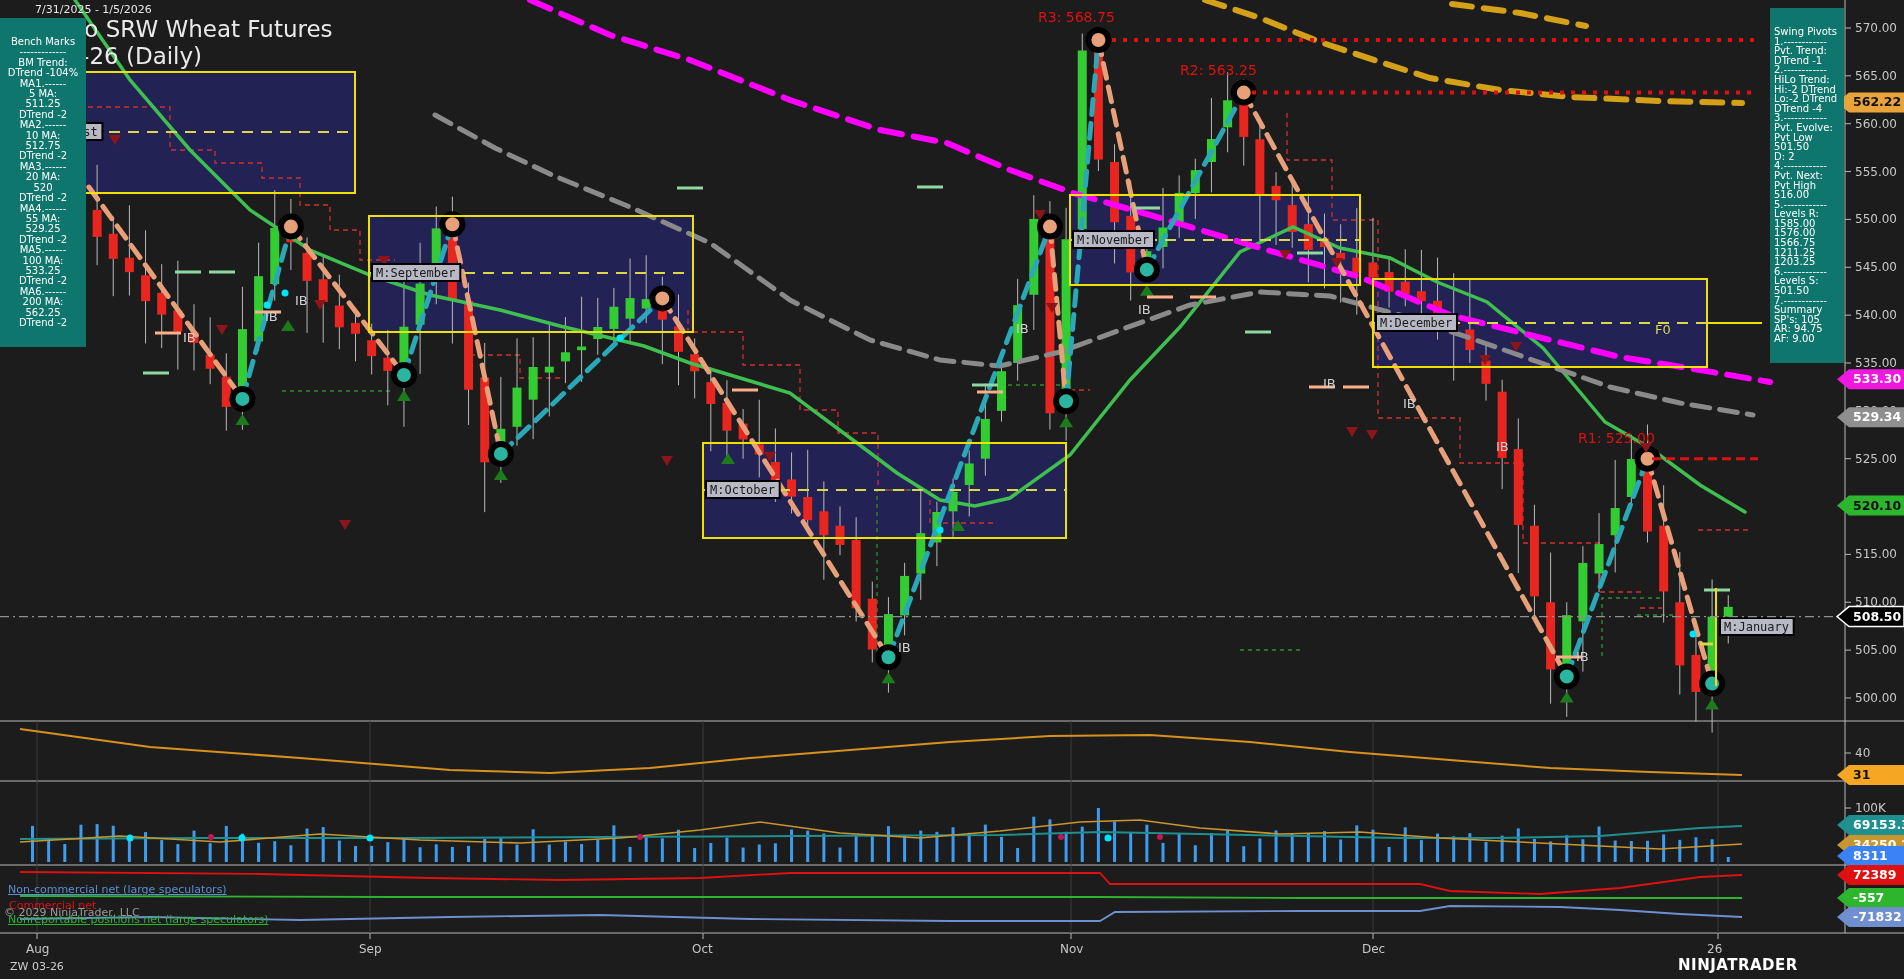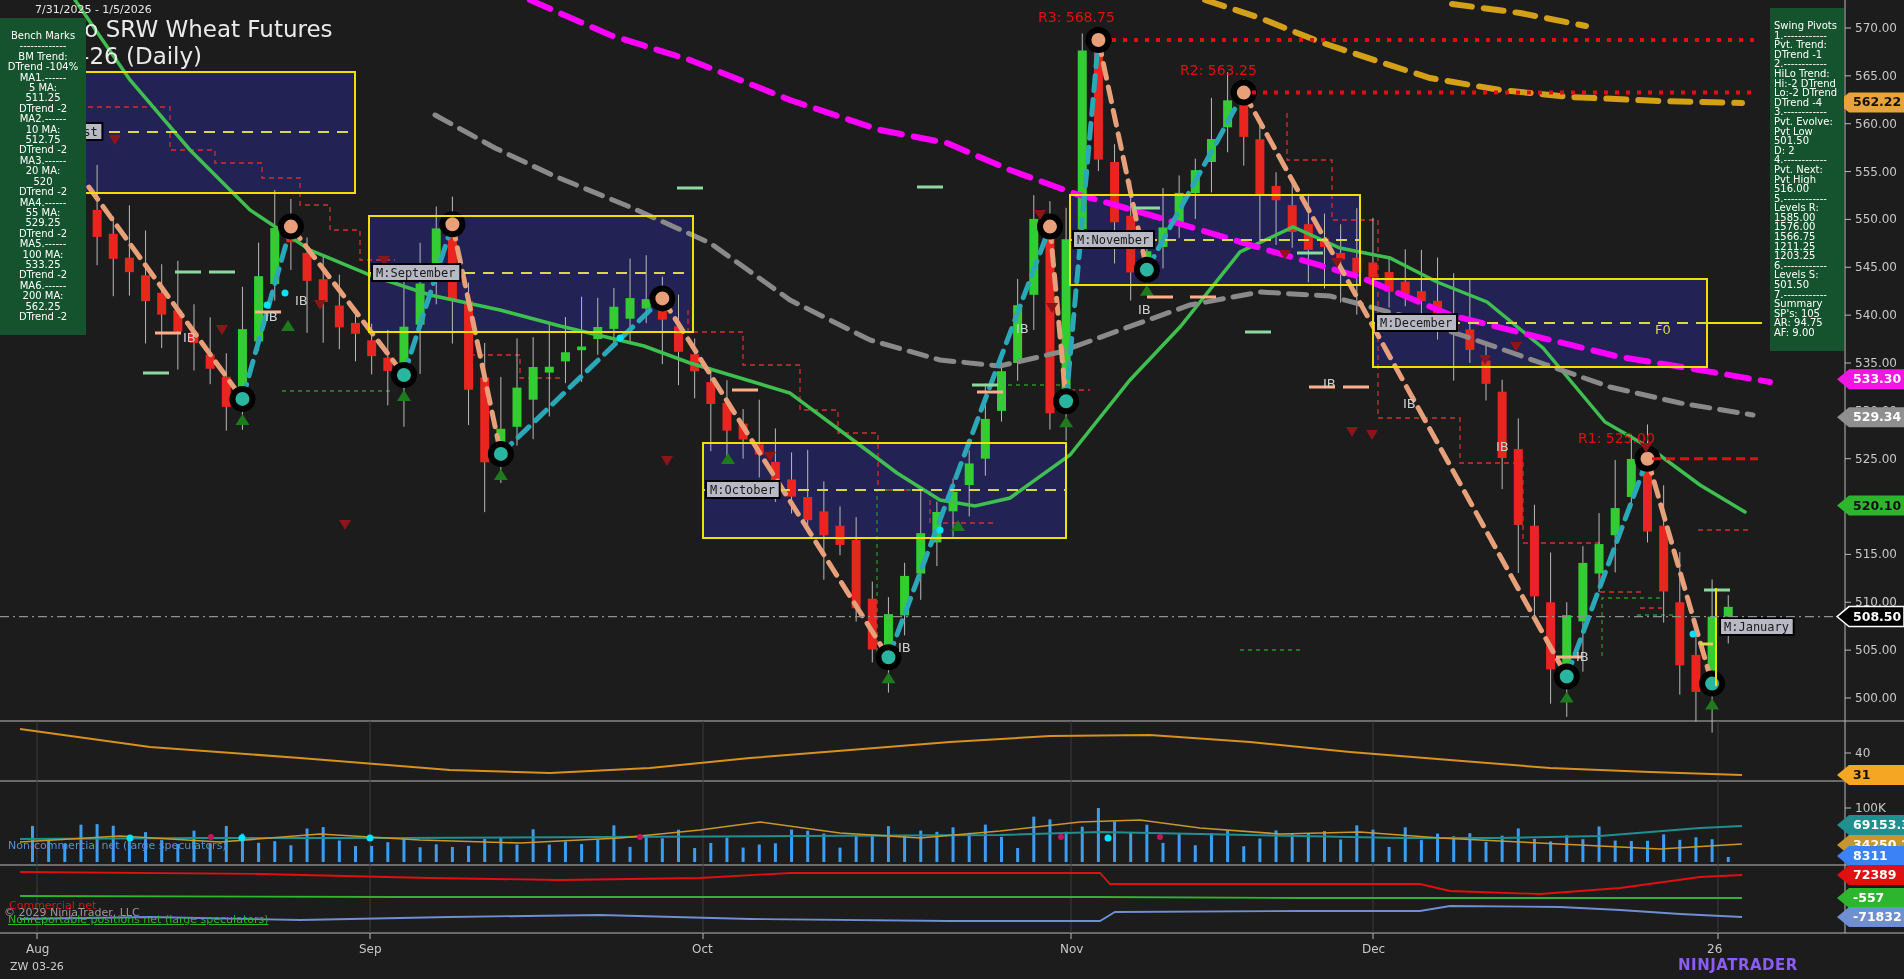--- a/index.html
+++ b/index.html
@@ -2,30 +2,30 @@
 <html><head>
 <meta charset="utf-8">
 <style>
   html,body{margin:0;padding:0;background:#141414;}
   #app{position:relative;width:1904px;height:979px;background:#1c1c1c;overflow:hidden;
        font-family:"DejaVu Sans",sans-serif;}
   #cv{position:absolute;left:0;top:0;}
   .abs{position:absolute;}
   #date-range{left:7px;top:3px;color:#e8e8e8;font-size:11px;z-index:6;margin-left:28px;}
   #title{left:6px;top:16px;color:#eaeaea;font-size:23px;line-height:27px;z-index:4;white-space:nowrap;}
-  .blackpanel{background:#14532d;color:#fff;font-size:10px;line-height:10.4px;padding:13px 4px;z-index:8;white-space:pre;}
+  .blackpanel{background:#0f766e;color:#fff;font-size:10px;line-height:10.4px;padding:19px 4px;z-index:8;white-space:pre;}
   #bench{left:0;top:18px;width:78px;text-align:center;}
   #swing{left:1770px;top:8px;width:66px;font-size:10px;line-height:9.6px;}
   .cotlbl{font-size:11px;z-index:5;white-space:nowrap;}
-  #cot-blue{left:8px;top:839px;color:#5b8dd6;}
+  #cot-blue{left:8px;top:883px;color:#5b8dd6;text-decoration:underline;}
   #cot-red{left:9px;top:899px;color:#e01010;text-align:center;}
   #cot-copy{left:4px;top:906px;color:#9a9a9a;}
   #cot-green{left:8px;top:913px;color:#2db52d;text-decoration:underline;}
   #instr{left:10px;top:960px;color:#cfcfcf;font-size:11px;}
-  #brand{left:1678px;top:956px;color:#8b5cf6;font-size:15px;font-weight:bold;letter-spacing:.5px;}
+  #brand{left:1678px;top:956px;color:#ffffff;font-size:15px;font-weight:bold;letter-spacing:.5px;}
 </style>
 </head>
 <body>
 
 <div id="app">
   <svg id="cv" width="1904" height="979">
       <rect x="0" y="0" width="1904" height="979" fill="#1c1c1c"></rect>
       <rect x="33" y="72" width="322" height="121" fill="#23235c" opacity="0.88"></rect>
       <rect x="369" y="216" width="324" height="116" fill="#23235c" opacity="0.88"></rect>
       <rect x="703" y="443" width="363" height="95" fill="#23235c" opacity="0.88"></rect>

